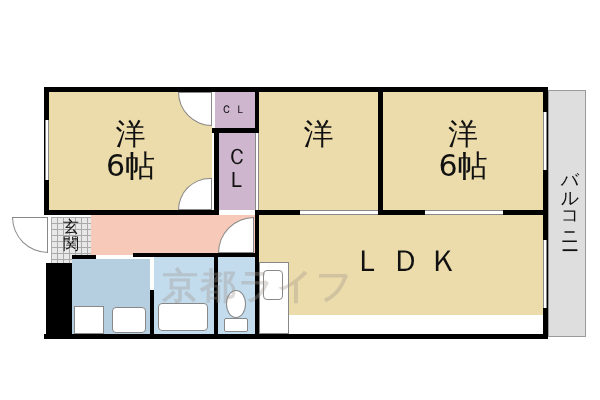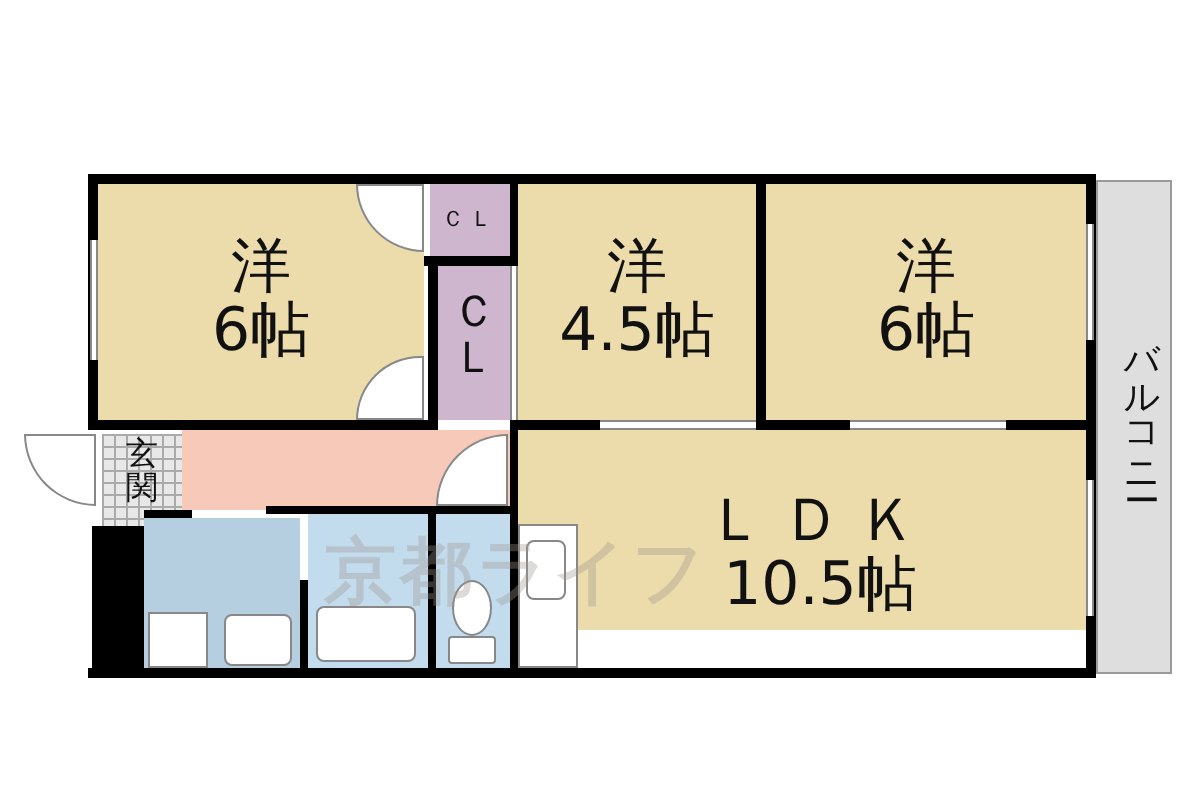--- a/index.html
+++ b/index.html
@@ -60,21 +60,20 @@
       <div>Ｃ</div>
       <div>Ｌ</div>
     </div>
   </div>
   <div class="abs wall" style="left:214px; top:133px; width:5px; height:82px;"></div>
   <div class="abs vwindow" style="left:255px; top:133px; width:4px; height:77px; background:#fff;"></div>
 
   <div class="abs room-tan" style="left:259px; top:92px; width:119px; height:118px;">
     <div class="label big" style="margin-top:26px;">
       <div>洋</div>
-      <div>4.5帖</div>
     </div>
   </div>
   <div class="abs wall" style="left:378px; top:87px; width:5px; height:128px;"></div>
 
   <div class="abs room-tan" style="left:383px; top:92px; width:160px; height:118px;">
     <div class="label big" style="margin-top:26px;">
       <div>洋</div>
       <div>6帖</div>
     </div>
   </div>
@@ -109,21 +108,20 @@
   <div class="abs wall" style="left:214px; top:257px; width:4px; height:77px;"></div>
 
   <div class="abs room-lblue" style="left:218px; top:257px; width:37px; height:77px;"></div>
   <div class="abs fixture" style="left:226px; top:290px; width:20px; height:28px; border-radius:50%;"></div>
   <div class="abs fixture" style="left:224px; top:318px; width:24px; height:14px; border-radius:2px;"></div>
   <div class="abs wall" style="left:255px; top:215px; width:4px; height:124px;"></div>
 
   <div class="abs room-tan" style="left:259px; top:215px; width:284px; height:100px;">
     <div class="label" style="font-size:30px; margin-top:30px; padding-left:18px;">
       <div style="letter-spacing:8px;">ＬＤＫ</div>
-      <div>10.5帖</div>
     </div>
   </div>
   <div class="abs" style="left:259px; top:262px; width:30px; height:72px; background:#fff; border:1px solid #888;"></div>
   <div class="abs fixture" style="left:263px; top:270px; width:20px; height:30px;"></div>
   <div class="abs vwindow" style="left:543px; top:240px; width:4px; height:68px;"></div>
 
   <div class="abs watermark" style="left:162px; top:262px;">京都ライフ</div>
 </div>
 
 </body></html>

